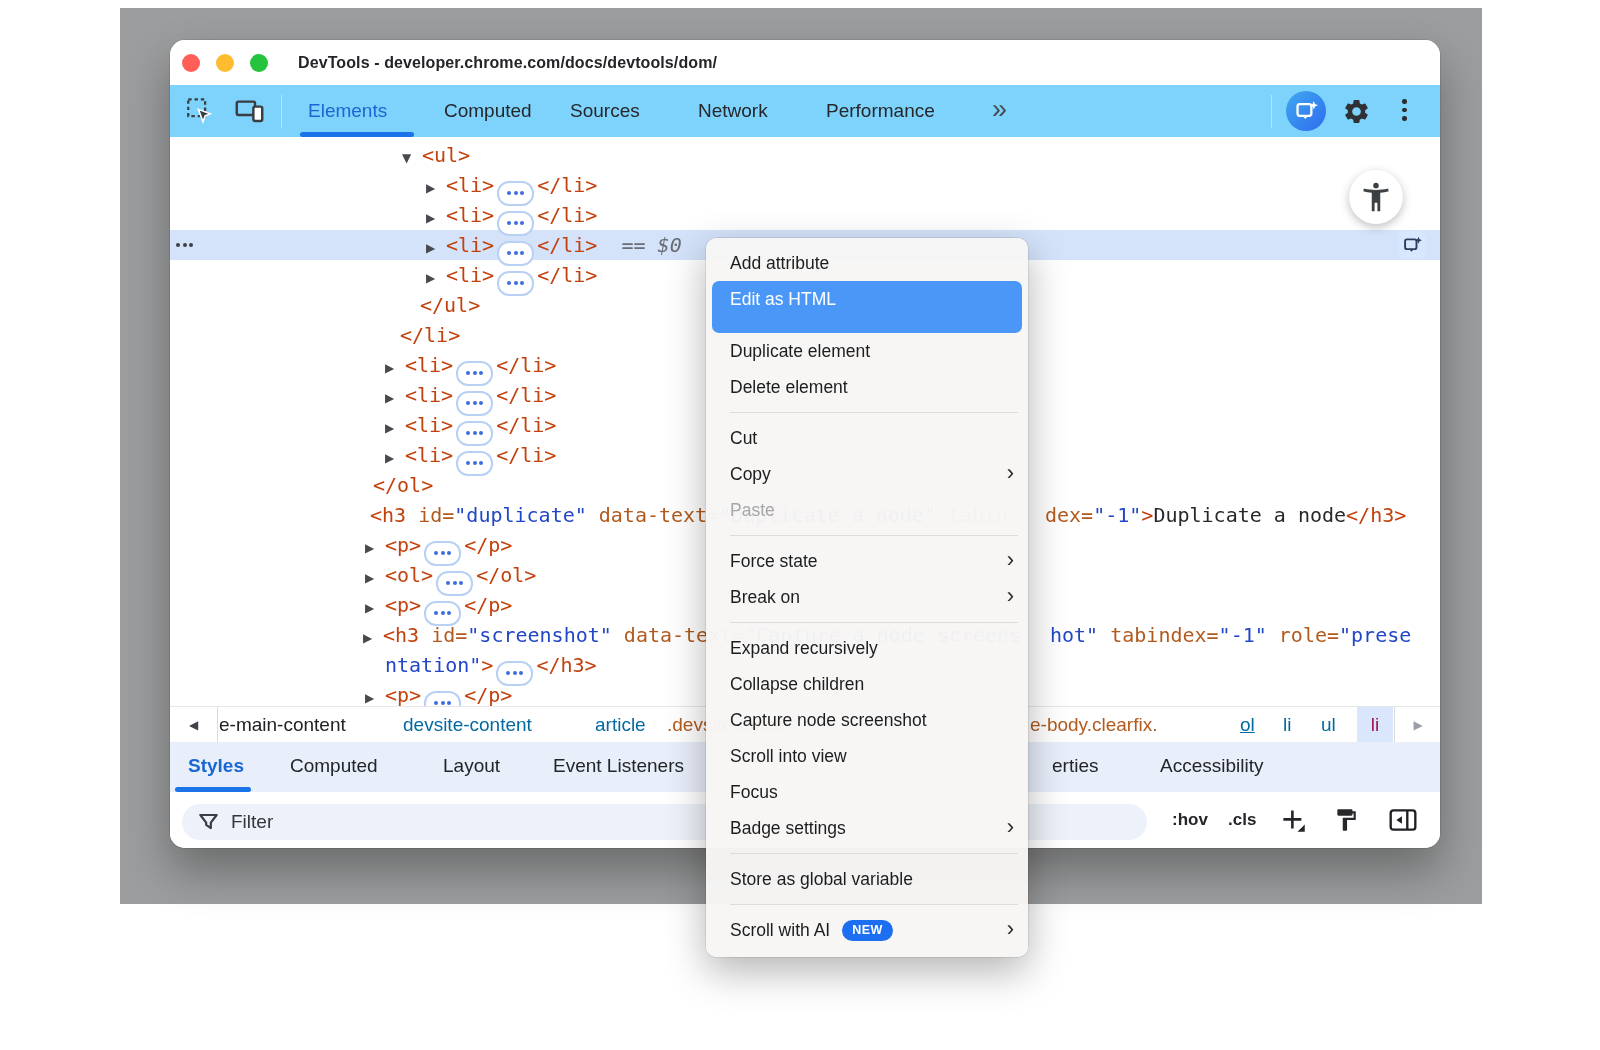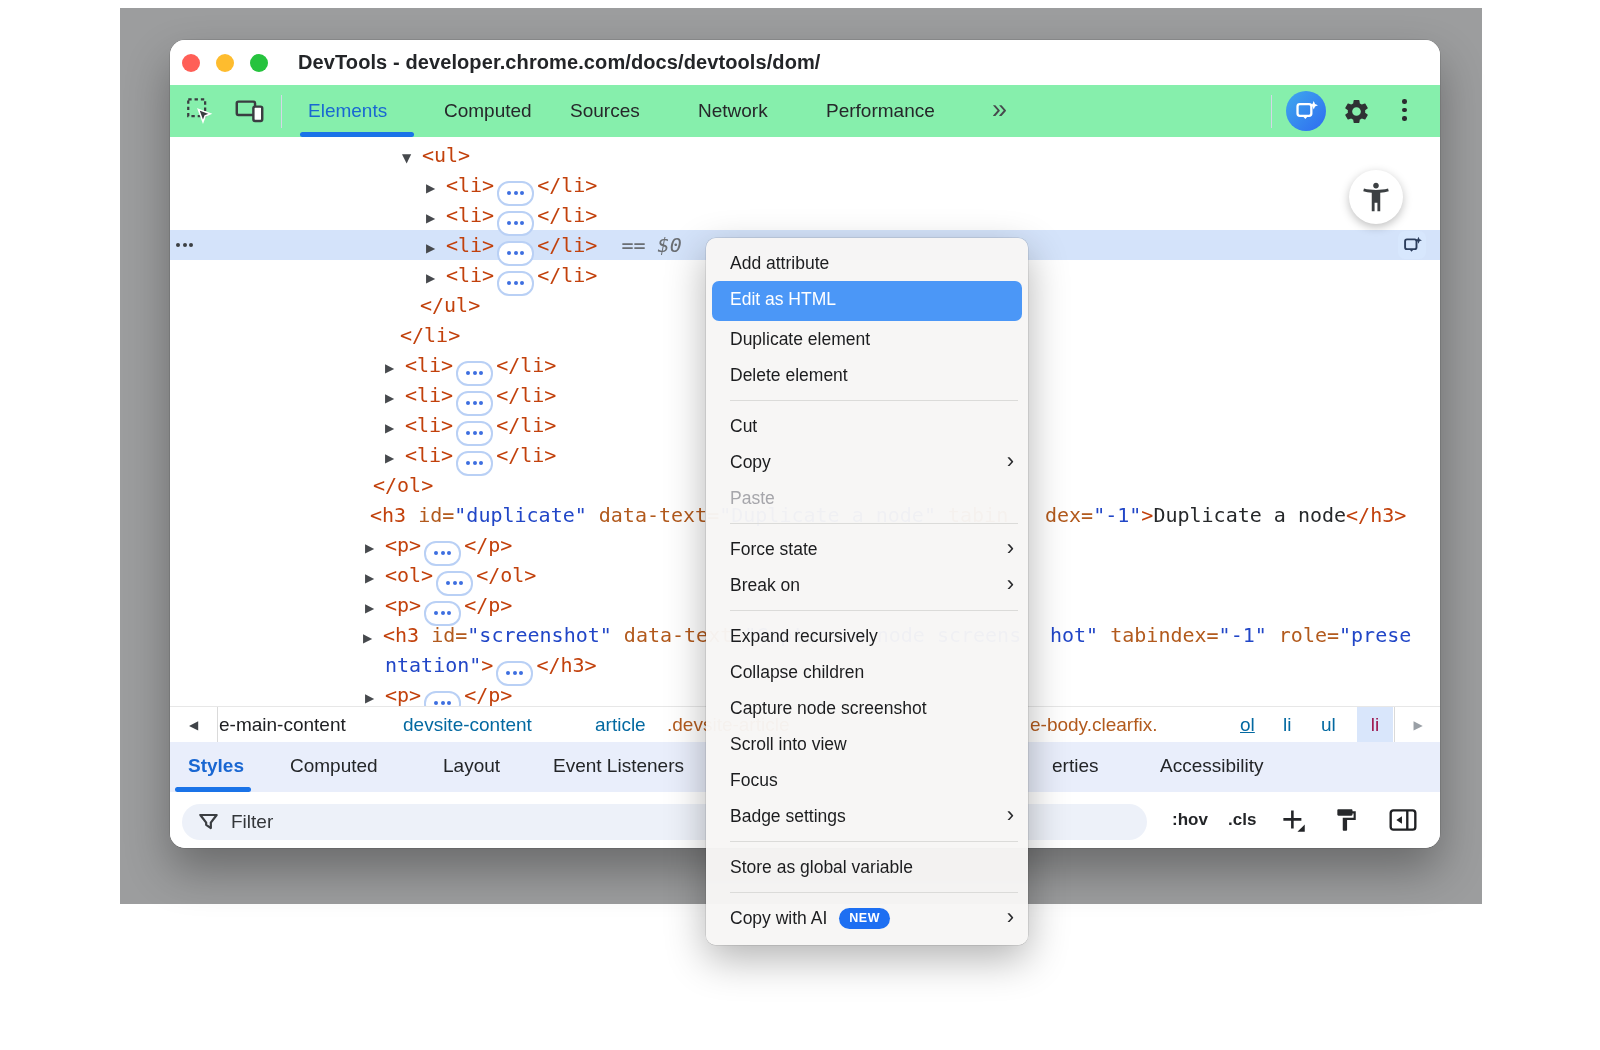--- a/index.html
+++ b/index.html
@@ -4,23 +4,23 @@
 <style>
   html,body{margin:0;padding:0;width:1600px;height:1050px;background:#fff;overflow:hidden;
     font-family:"Liberation Sans",sans-serif;}
   .backdrop{position:absolute;left:120px;top:8px;width:1362px;height:896px;background:#9c9d9e;}
   .window{position:absolute;left:170px;top:40px;width:1270px;height:808px;background:#fff;
     border-radius:15px;box-shadow:0 0 0 .5px rgba(0,0,0,.18),0 22px 45px rgba(0,0,0,.32);overflow:hidden;}
   
   .titlebar{position:relative;height:45px;background:#fff;display:flex;align-items:center;}
   .light{width:18px;height:18px;border-radius:50%;margin-left:16px;}
   .light.red{background:#ff5f57;margin-left:12px}.light.yellow{background:#febc2e}.light.green{background:#26c33e}
-  .wtitle{margin-left:30px;font-size:20px;font-weight:700;color:#232528;letter-spacing:.1px}
-  
-  .toolbar{position:absolute;left:0;top:45px;width:100%;height:52px;background:#86efac;border-bottom:1px solid #e6e9f2;}
+  .wtitle{margin-left:30px;font-size:16px;font-weight:700;color:#232528;letter-spacing:.1px}
+  
+  .toolbar{position:absolute;left:0;top:45px;width:100%;height:52px;background:#7dd3fc;border-bottom:1px solid #e6e9f2;}
   .toolbar .icon-abs{position:absolute;display:flex;align-items:center;justify-content:center;}
   .vdiv{position:absolute;top:10px;width:1px;height:33px;background:#d3d8e6;}
   .tt{position:absolute;top:0;height:51px;line-height:51px;font-size:19px;color:#26272a;}
   .tt.active{color:#1967d2;}
   .tab-underline{position:absolute;left:130px;top:47px;width:114px;height:5px;background:#1a73e8;border-radius:3px;}
   .more-tabs{position:absolute;left:822px;top:0;height:51px;line-height:48px;font-size:27px;color:#47494d;}
   .ai-circle{position:absolute;left:1116px;top:51px;width:40px;height:40px;border-radius:50%;
     background:linear-gradient(135deg,#3fa9ee,#2e6bf0);display:flex;align-items:center;justify-content:center;}
   .kebab{display:flex;flex-direction:column;gap:4px}.kebab i{width:4.5px;height:4.5px;border-radius:50%;background:#2a2c2f}
   
@@ -60,21 +60,21 @@
   .fpill{position:absolute;left:12px;top:12px;width:965px;height:36px;border-radius:18px;background:#edf1f9;
     display:flex;align-items:center;}
   .fpill .ftxt{font-size:19px;color:#33363a;margin-left:12px}
   .fctl{position:absolute;top:0;height:56px;display:flex;align-items:center;font-size:17px;font-weight:700;color:#232528;}
   
   .menu{position:absolute;left:706px;top:238px;width:322px;background:rgba(247,246,245,.97);
     border-radius:10px;box-shadow:0 0 0 .5px rgba(0,0,0,.16),0 14px 40px rgba(0,0,0,.3);
     padding:7px 0 9px;z-index:50;}
   .mi{height:36px;display:flex;align-items:center;padding:0 14px 0 24px;font-size:17.5px;color:#1c1d1f;}
   .mi .chev{margin-left:auto;font-size:22px;color:#2a2b2d;line-height:1;transform:translateY(-1px)}
-  .mi.hl{background:#4b97f7;color:#fff;margin:0 6px;border-radius:7px;padding:0 8px 4px 18px;}
+  .mi.hl{background:#4b97f7;color:#fff;margin:0 6px;border-radius:7px;padding:0 8px 16px 18px;}
   .mi.dis{color:#a6a6ab}
   .msep{height:1px;background:#dbdbd9;margin:7px 10px 7px 24px}
   .new-badge{background:#1d6ff2;color:#fff;font-size:12.5px;font-weight:700;padding:3.5px 10px;
     border-radius:11px;margin-left:12px;letter-spacing:.5px}
 </style>
 </head>
 <body>
 
 <div class="backdrop"></div>
 
@@ -279,17 +279,17 @@
     <div class="mi">
       <span>Badge settings</span>
       <span class="chev">›</span>
     </div>
     <div class="msep"></div>
     <div class="mi">
       <span>Store as global variable</span>
     </div>
     <div class="msep"></div>
     <div class="mi">
-      <span>Copy with AI</span>
+      <span>Scroll with AI</span>
       <span class="new-badge">NEW</span>
       <span class="chev">›</span>
     </div>
   </div>
 
 </body></html>

